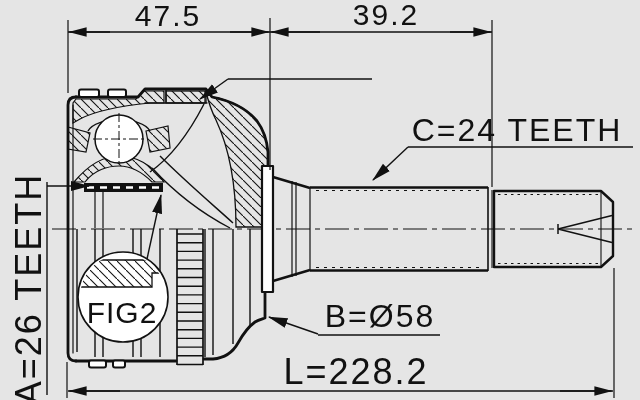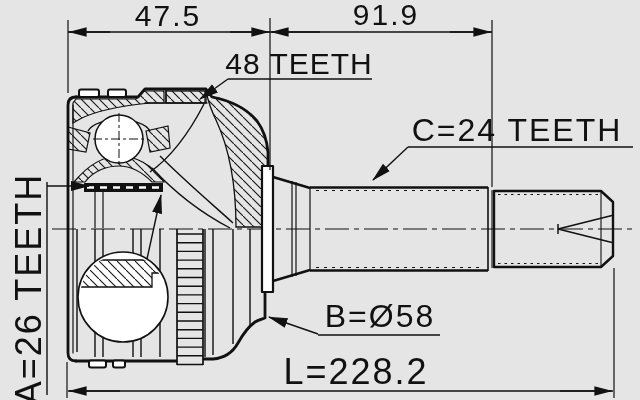--- a/index.html
+++ b/index.html
@@ -135,19 +135,19 @@
       <path d="M408,147 H633"></path>
       <line x1="408" y1="147" x2="373" y2="180" marker-end="url(#arr)"></line>
       <path d="M318,335 H440"></path>
       <line x1="318" y1="334" x2="269" y2="317" marker-end="url(#arr)"></line>
       <path d="M47,182 V395"></path>
       <line x1="47" y1="186" x2="89" y2="186" marker-end="url(#arr)"></line>
     </g>
   </svg>
 
   <div class="lbl dim" style="left:168px;top:16px">47.5</div>
-  <div class="lbl dim" style="left:386px;top:15px">91.9</div>
-  <div class="lbl mid" style="left:299px;top:64px">48 TEETH</div>
+  <div class="lbl dim" style="left:386px;top:15px">39.2</div>
   <div class="lbl big" style="left:517px;top:130px">C=24 TEETH</div>
   <div class="lbl big" style="left:380px;top:316px">B=Ø58</div>
   <div class="lbl huge" style="left:356px;top:372px">L=228.2</div>
+  <div class="lbl mid" style="left:122px;top:313px">FIG2</div>
   <div class="lbl huge rot" style="left:29px;top:289px">A=26 TEETH</div>
 </div>
 
 </body></html>

